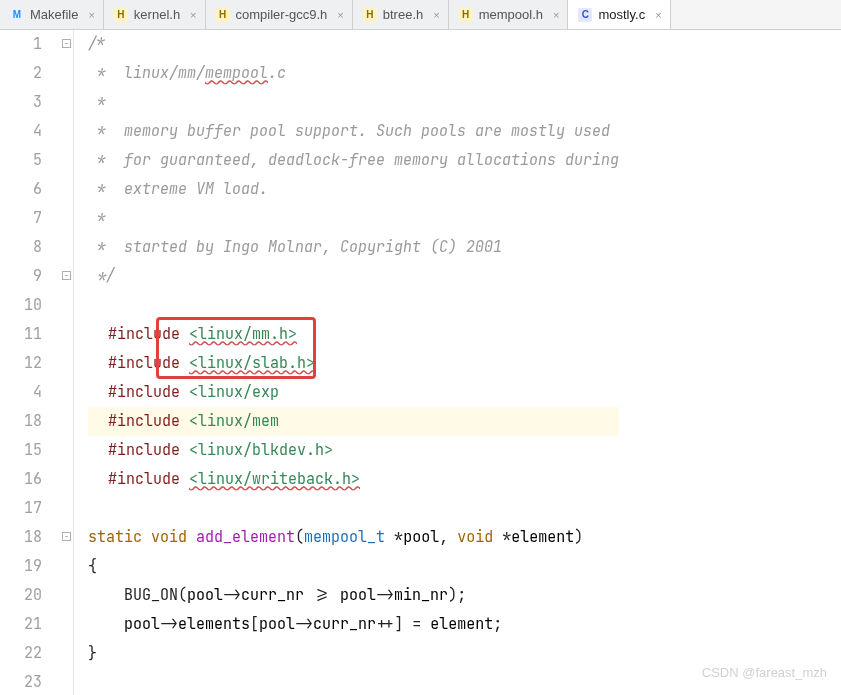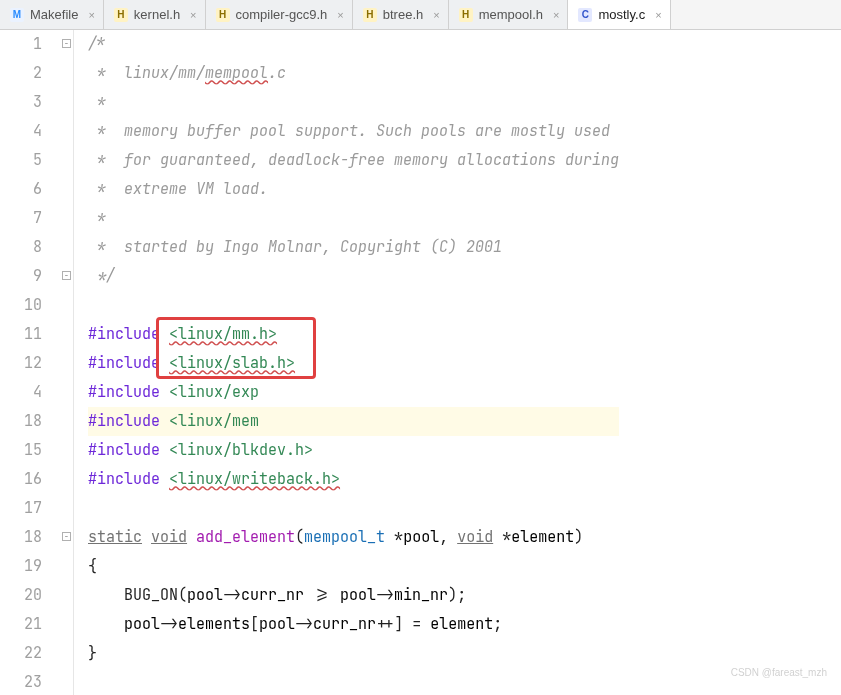--- a/index.html
+++ b/index.html
@@ -78,24 +78,24 @@
   }
   .code {
     padding-left: 14px;
     white-space: pre;
     color: #222;
     position: relative;
   }
   .code .line { height: 29px; }
   .hl-line { background: #fffbe6; }
   .comment { color: #9a9a9a; font-style: italic; }
-  .keyword2 { color: #737373; text-decoration: underline; }
+  .keyword2 { color: #a16207; }
   .string  { color: #338855; }
   .type    { color: #1a6fb5; }
-  .macro   { color: #6d28d9; }
+  .macro   { color: #7f1d1d; margin-left: 20px; }
   .func    { color: #a21caf; }
   .ident   { color: #000000; }
   .err-underline {
     text-decoration: underline wavy #d05050;
     text-decoration-skip-ink: none;
   }
   .red-box {
     position: absolute;
     border: 3px solid #e04040;
     border-radius: 4px;
@@ -110,21 +110,21 @@
     font-size: 13px;
     color: #333;
     box-shadow: 2px 2px 4px rgba(0,0,0,0.1);
     white-space: nowrap;
   }
   .watermark {
     position: absolute;
     right: 14px;
     bottom: 8px;
     color: rgba(120,120,120,0.35);
-    font-size: 10px;
+    font-size: 13px;
     font-family: Arial, sans-serif;
     pointer-events: none;
   }
 </style>
 </head>
 <body>
 
 <div class="tabs" id="tabs-root">
     <div class="tab">
       <span class="ico ico-m">M</span>

